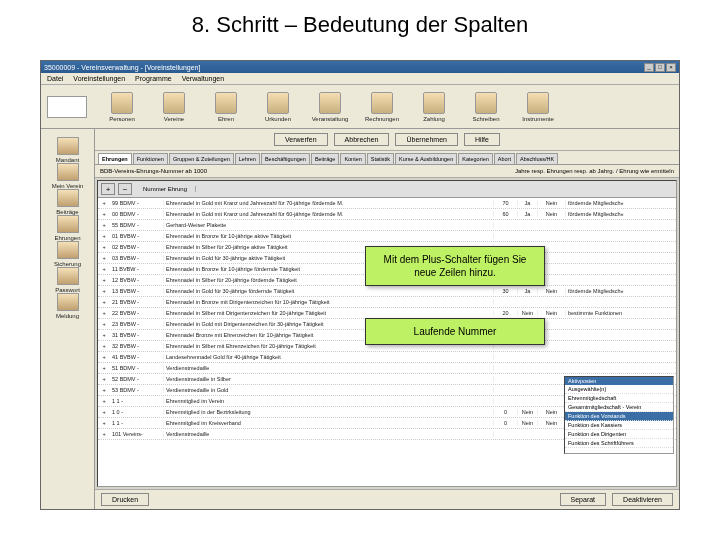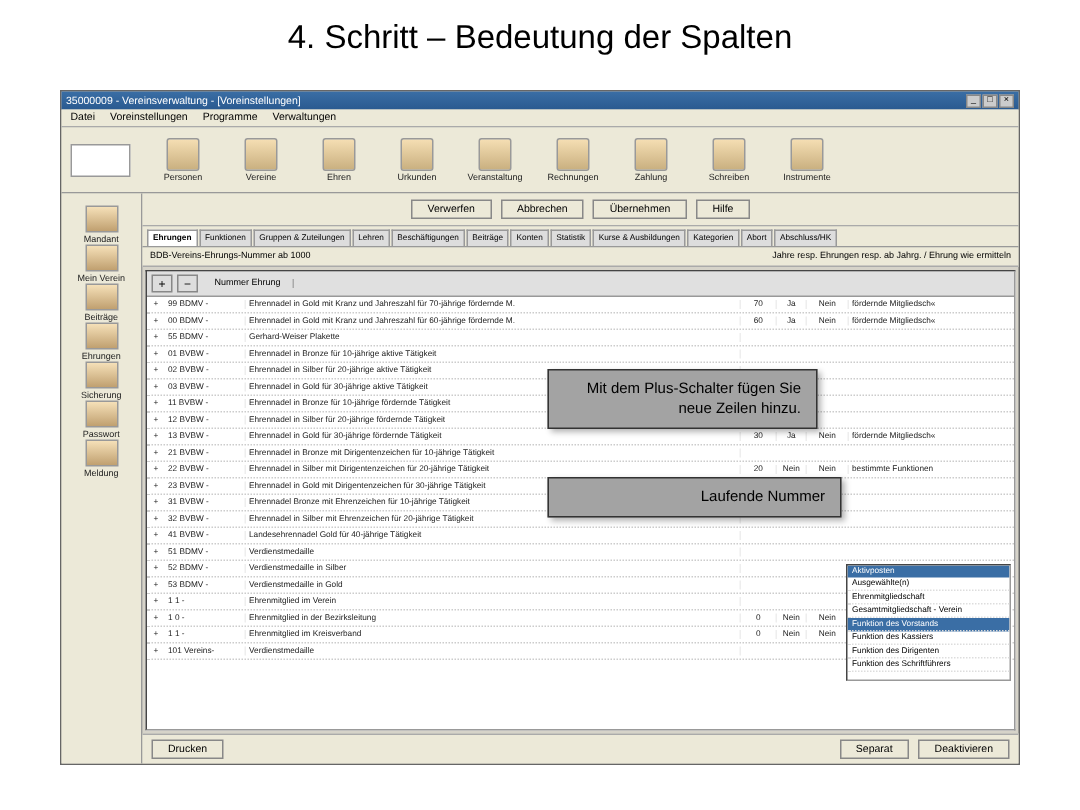--- a/index.html
+++ b/index.html
@@ -35,32 +35,32 @@
   .grow { display: flex; height: 11px; align-items: center; border-bottom: 1px dotted #ccc; }
   .gc-expand { width: 12px; text-align: center; }
   .gc-num { width: 54px; padding-left: 2px; border-right: 1px solid #eee; }
   .gc-desc { flex: 1; padding-left: 2px; border-right: 1px solid #eee; overflow: hidden; white-space: nowrap; }
   .gc-2 { width: 24px; text-align: center; border-right: 1px solid #eee; }
   .gc-3 { width: 20px; text-align: center; border-right: 1px solid #eee; }
   .gc-4 { width: 28px; text-align: center; border-right: 1px solid #eee; }
   .gc-5 { width: 110px; padding-left: 2px; overflow: hidden; white-space: nowrap; }
   .footrow { display: flex; justify-content: space-between; padding: 3px 6px; background: #ece9d8; border-top: 1px solid #aaa; }
   .footrow .fbtn { padding: 2px 10px; background: #ece9d8; border: 1px solid #888; font-size: 7px; }
-  .callout { position: absolute; background: #a3a3a3; border: 1px solid #333; box-shadow: 2px 2px 4px rgba(0,0,0,0.3); padding: 6px 10px; font-size: 10px; text-align: right; color: #000; line-height: 1.3; z-index: 10; }
+  .callout { position: absolute; background: #bef264; border: 1px solid #333; box-shadow: 2px 2px 4px rgba(0,0,0,0.3); padding: 6px 10px; font-size: 10px; text-align: center; color: #000; line-height: 1.3; z-index: 10; }
   .callout1 { left: 365px; top: 246px; width: 180px; }
-  .callout2 { left: 365px; top: 318px; width: 196px; }
+  .callout2 { left: 365px; top: 318px; width: 180px; }
   .rpanel { position: absolute; right: 2px; bottom: 32px; width: 110px; height: 78px; background: #fff; border: 1px inset #999; font-size: 5.5px; overflow: hidden; }
   .rpanel .rhead { background: #3a6ea5; color: #fff; padding: 1px 3px; }
   .rpanel .ritem { padding: 1px 3px; border-bottom: 1px dotted #ddd; white-space: nowrap; overflow: hidden; }
   .rpanel .rsel { background: #3a6ea5; color: #fff; }
 </style>
 </head>
 <body>
 
-<div class="slide-title">4. Schritt – Bedeutung der Spalten</div>
+<div class="slide-title">8. Schritt – Bedeutung der Spalten</div>
 
 <div class="app-frame">
   <div class="titlebar">
     <span>35000009 - Vereinsverwaltung - [Voreinstellungen]</span>
     <div class="wbtns">
       <div class="wbtn">_</div>
       <div class="wbtn">□</div>
       <div class="wbtn">×</div>
     </div>
   </div>

